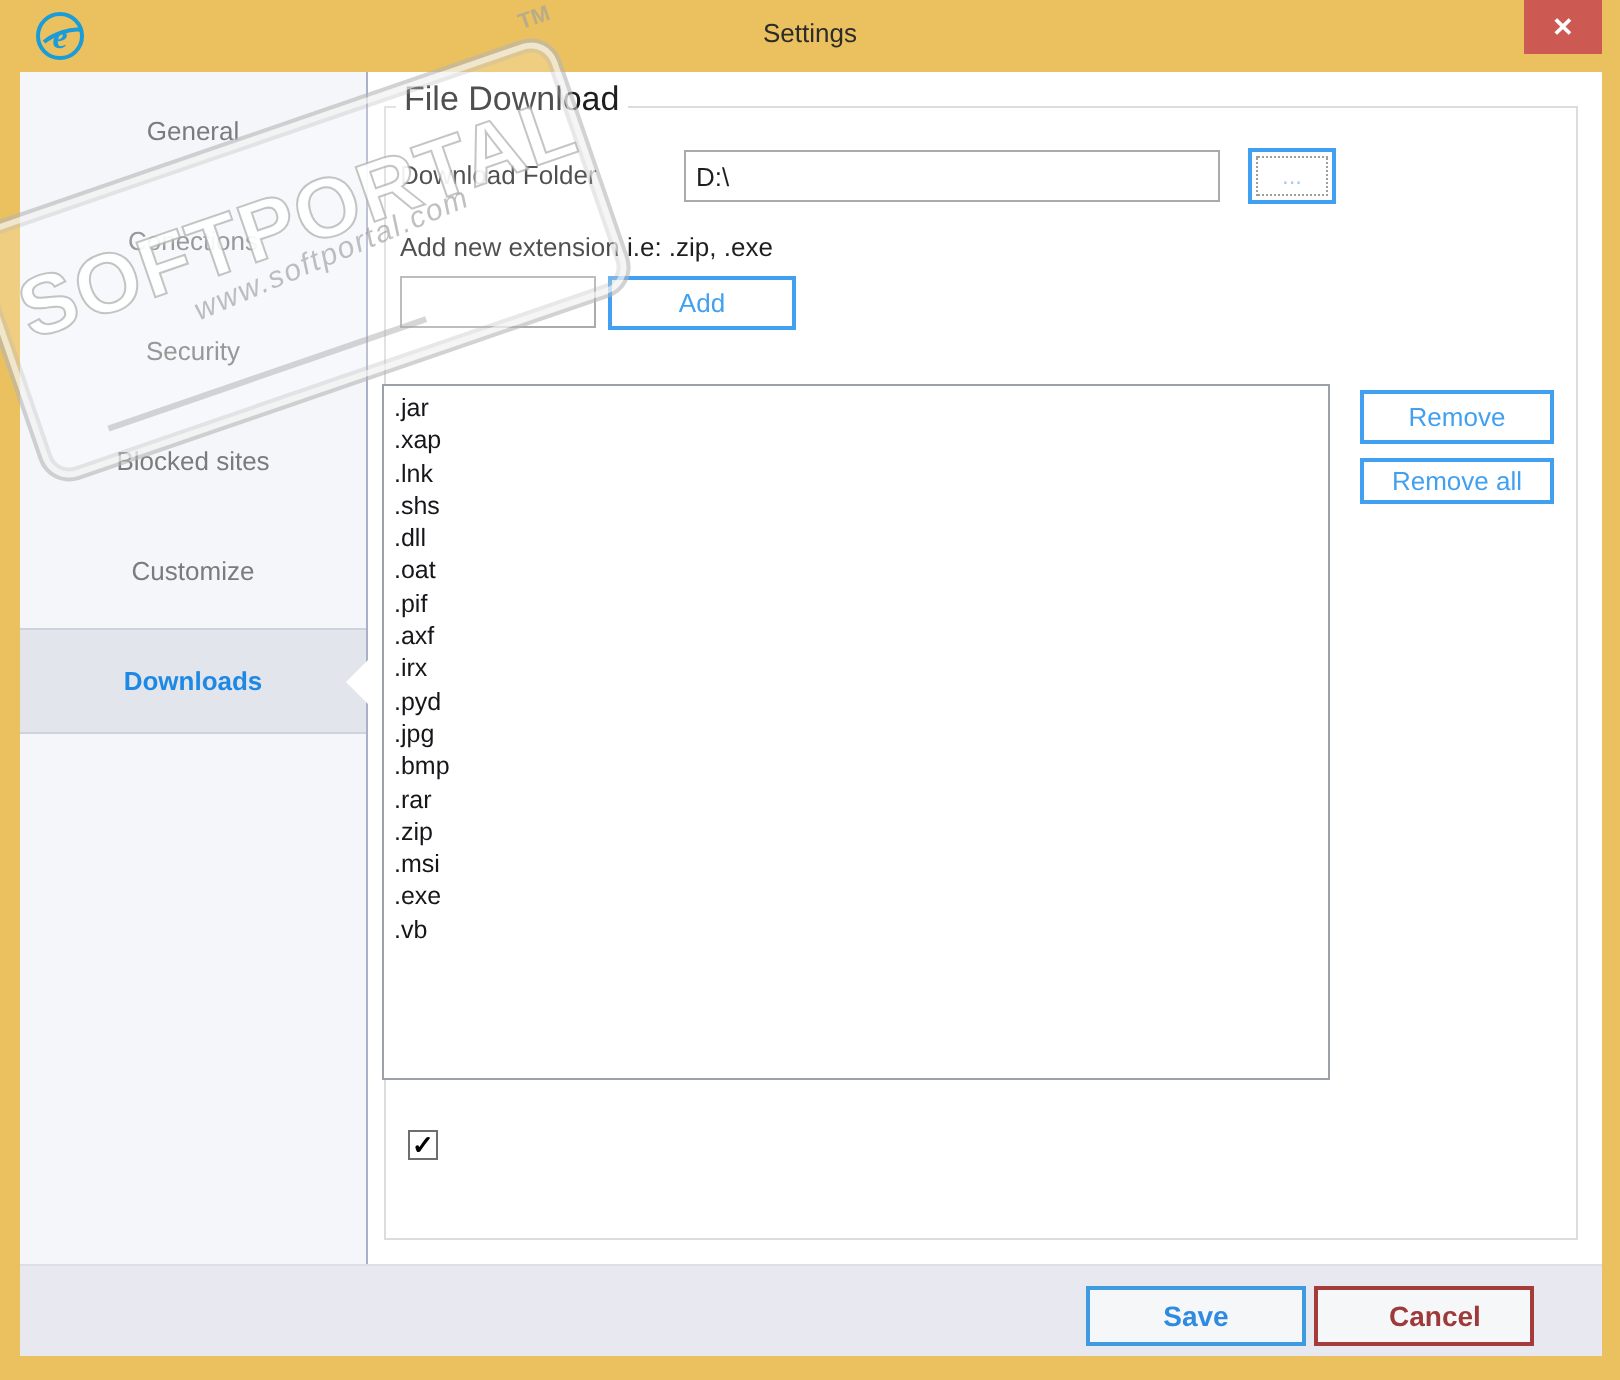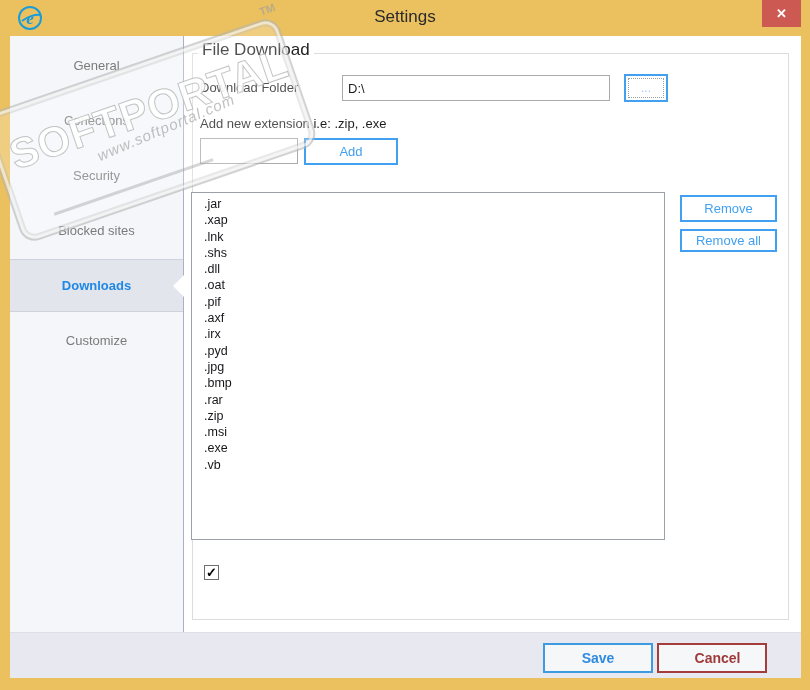--- a/index.html
+++ b/index.html
@@ -12,21 +12,21 @@
   *{box-sizing:border-box; margin:0; padding:0;}
   html,body{width:810px; height:690px; background:#fff;}
   body{font-family:"Liberation Sans",sans-serif; position:relative; overflow:hidden;}
 
   .window{position:absolute; left:0; top:0; width:810px; height:690px; background:var(--gold);}
 
   
   .titlebar{position:absolute; left:0; top:0; width:810px; height:36px;}
   .app-icon{position:absolute; left:17px; top:5px; width:26px; height:26px;}
   .title{position:absolute; left:0; top:0; width:810px; height:36px; line-height:34px;
-         text-align:center; font-size:17px; color:#2B2B2B;}
+         text-align:center; font-size:13px; color:#2B2B2B;}
   .close-btn{position:absolute; left:762px; top:0; width:39px; height:27px;
              background:var(--close-red); color:#fff; display:flex; align-items:center;
              justify-content:center; cursor:pointer;}
   .close-btn span{font-size:13px; font-weight:bold; line-height:1;}
 
   
   .body{position:absolute; left:10px; top:36px; width:791px; height:596px; display:flex; background:#fff;}
   .sidebar{width:174px; height:596px; background:var(--sidebar-bg);
            border-right:1px solid var(--divider); position:relative; flex:0 0 174px;}
   .side-item{height:53px; margin-bottom:2px; display:flex; align-items:center; justify-content:center;
@@ -55,21 +55,21 @@
   .browse-btn i{position:absolute; inset:2px; border:1px dotted #9e9e9e;}
   .lbl-hint{left:16px; top:78px; height:20px; line-height:20px;}
   .ext-input{position:absolute; left:16px; top:102px; width:98px; height:26px;
              border:1px solid var(--input-border); font-size:13px; padding:0 5px;
              font-family:"Liberation Sans",sans-serif; outline:none;}
   .btn-blue{background:#fff; border:2px solid var(--accent-blue); color:var(--accent-blue);
             font-size:13px; font-family:"Liberation Sans",sans-serif; cursor:pointer;}
   .add-btn{position:absolute; left:120px; top:102px; width:94px; height:27px;}
 
   .listbox{position:absolute; left:7px; top:156px; width:474px; height:348px; background:#fff;
-           border:1px solid var(--list-border); overflow:hidden; padding:3px 7px;}
+           border:1px solid var(--list-border); overflow:hidden; padding:3px 0;}
   .ext-item{font-size:12.5px; color:#16161A; line-height:16.3px; padding:0 5px; cursor:default;}
 
   .remove-btn{position:absolute; left:496px; top:159px; width:97px; height:27px;}
   .removeall-btn{position:absolute; left:496px; top:193px; width:97px; height:23px;}
 
   .cb-row{position:absolute; left:20px; top:529px; display:flex; align-items:center; cursor:pointer;}
   .checkbox{width:15px; height:15px; border:1px solid #6E6E6E; background:#fff; font-size:13px;
             line-height:13px; text-align:center; color:#000; font-weight:bold;}
   .cb-label{margin-left:8px; font-size:13px; color:var(--dark-text);}
 
@@ -126,26 +126,26 @@
         </div>
         <div class="side-item">
           <span>Conections</span>
         </div>
         <div class="side-item">
           <span>Security</span>
         </div>
         <div class="side-item">
           <span>Blocked sites</span>
         </div>
+        <div class="side-item">
+          <span>Customize</span>
+        </div>
         <div class="side-item selected">
           <span>Downloads</span>
           <span class="notch"></span>
-        </div>
-        <div class="side-item">
-          <span>Customize</span>
         </div>
       </div>
 
     <div class="main">
       <div class="groupbox"></div>
       <span class="group-label">File Download</span>
 
       <span class="field-label lbl-folder">Download Folder</span>
       <input class="folder-input" type="text" value="D:\" style="">
       <button class="browse-btn">

